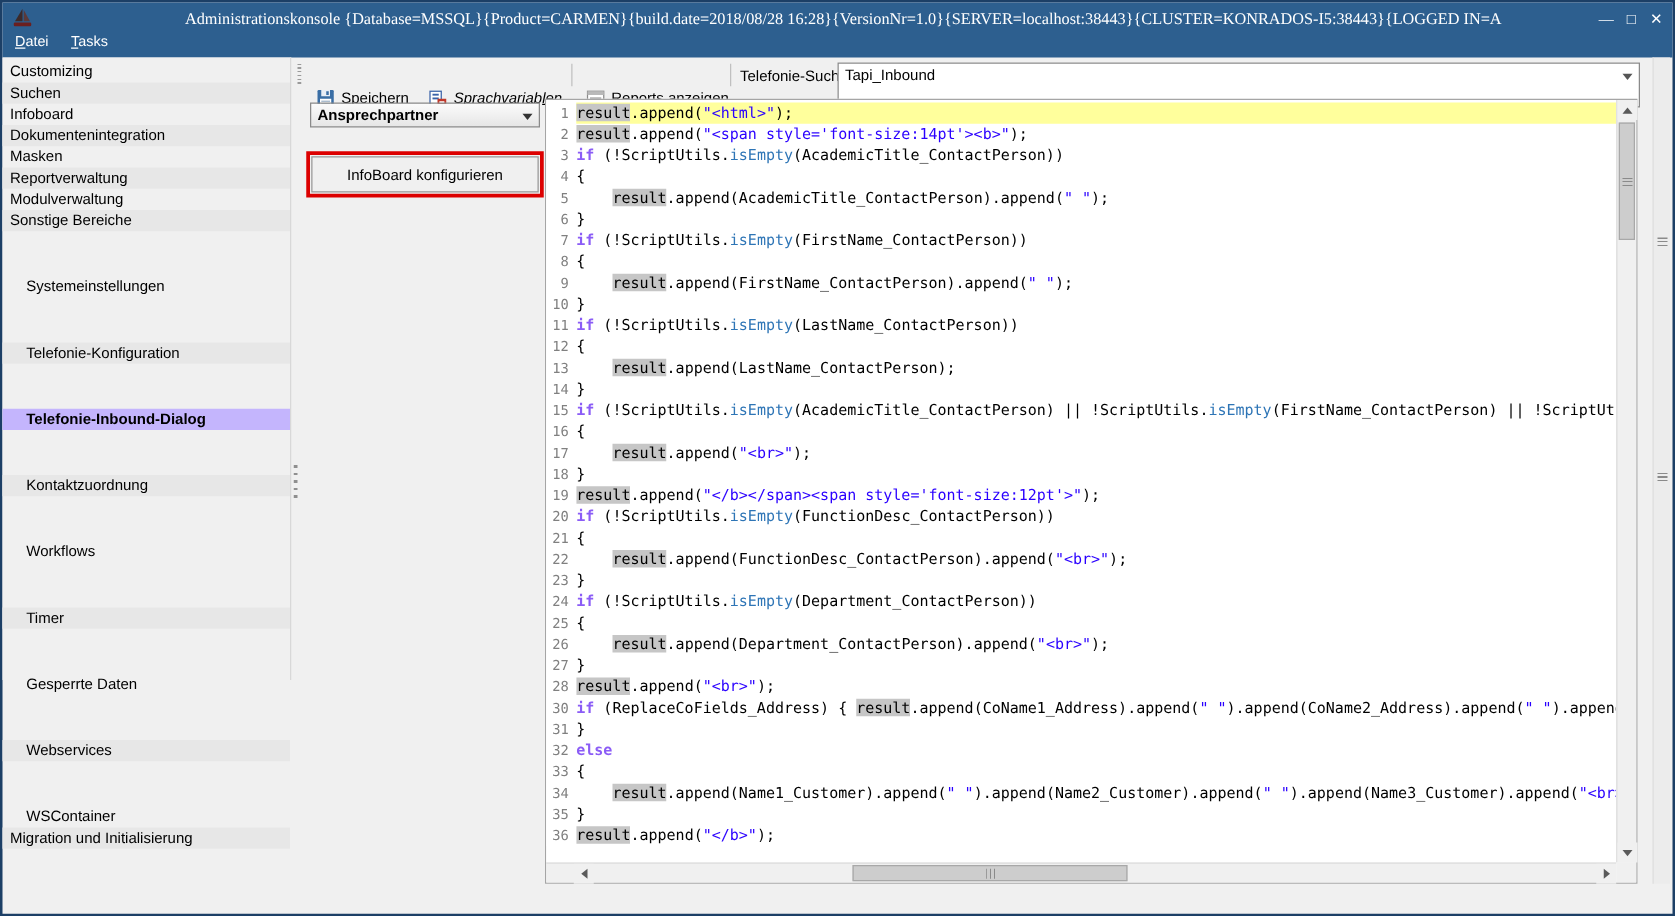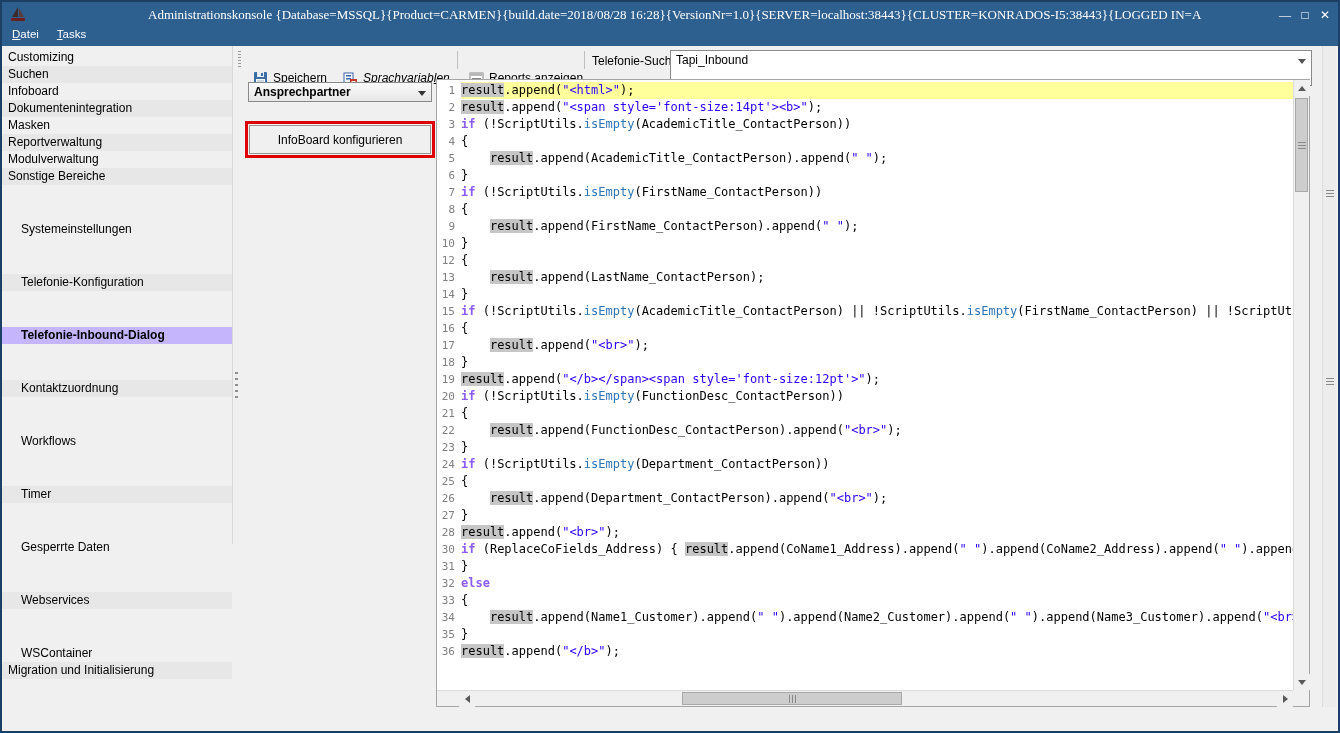--- a/index.html
+++ b/index.html
@@ -195,20 +195,21 @@
         <div class="code-row current"><span class="ln">1</span><span class="code"><span class="tk-r">result</span><span>.append(</span><span class="tk-s">"&lt;html&gt;"</span><span>);</span></span></div>
         <div class="code-row"><span class="ln">2</span><span class="code"><span class="tk-r">result</span><span>.append(</span><span class="tk-s">"&lt;span style='font-size:14pt'&gt;&lt;b&gt;"</span><span>);</span></span></div>
         <div class="code-row"><span class="ln">3</span><span class="code"><span class="tk-k">if</span><span> (!ScriptUtils.</span><span class="tk-m">isEmpty</span><span>(AcademicTitle_ContactPerson))</span></span></div>
         <div class="code-row"><span class="ln">4</span><span class="code"><span>{</span></span></div>
         <div class="code-row"><span class="ln">5</span><span class="code"><span>    </span><span class="tk-r">result</span><span>.append(AcademicTitle_ContactPerson).append(</span><span class="tk-s">" "</span><span>);</span></span></div>
         <div class="code-row"><span class="ln">6</span><span class="code"><span>}</span></span></div>
         <div class="code-row"><span class="ln">7</span><span class="code"><span class="tk-k">if</span><span> (!ScriptUtils.</span><span class="tk-m">isEmpty</span><span>(FirstName_ContactPerson))</span></span></div>
         <div class="code-row"><span class="ln">8</span><span class="code"><span>{</span></span></div>
         <div class="code-row"><span class="ln">9</span><span class="code"><span>    </span><span class="tk-r">result</span><span>.append(FirstName_ContactPerson).append(</span><span class="tk-s">" "</span><span>);</span></span></div>
         <div class="code-row"><span class="ln">10</span><span class="code"><span>}</span></span></div>
+        <div class="code-row"><span class="ln">11</span><span class="code"><span class="tk-k">if</span><span> (!ScriptUtils.</span><span class="tk-m">isEmpty</span><span>(LastName_ContactPerson))</span></span></div>
         <div class="code-row"><span class="ln">12</span><span class="code"><span>{</span></span></div>
         <div class="code-row"><span class="ln">13</span><span class="code"><span>    </span><span class="tk-r">result</span><span>.append(LastName_ContactPerson);</span></span></div>
         <div class="code-row"><span class="ln">14</span><span class="code"><span>}</span></span></div>
         <div class="code-row"><span class="ln">15</span><span class="code"><span class="tk-k">if</span><span> (!ScriptUtils.</span><span class="tk-m">isEmpty</span><span>(AcademicTitle_ContactPerson) || !ScriptUtils.</span><span class="tk-m">isEmpty</span><span>(FirstName_ContactPerson) || !ScriptUtils.</span></span></div>
         <div class="code-row"><span class="ln">16</span><span class="code"><span>{</span></span></div>
         <div class="code-row"><span class="ln">17</span><span class="code"><span>    </span><span class="tk-r">result</span><span>.append(</span><span class="tk-s">"&lt;br&gt;"</span><span>);</span></span></div>
         <div class="code-row"><span class="ln">18</span><span class="code"><span>}</span></span></div>
         <div class="code-row"><span class="ln">19</span><span class="code"><span class="tk-r">result</span><span>.append(</span><span class="tk-s">"&lt;/b&gt;&lt;/span&gt;&lt;span style='font-size:12pt'&gt;"</span><span>);</span></span></div>
         <div class="code-row"><span class="ln">20</span><span class="code"><span class="tk-k">if</span><span> (!ScriptUtils.</span><span class="tk-m">isEmpty</span><span>(FunctionDesc_ContactPerson))</span></span></div>
         <div class="code-row"><span class="ln">21</span><span class="code"><span>{</span></span></div>

